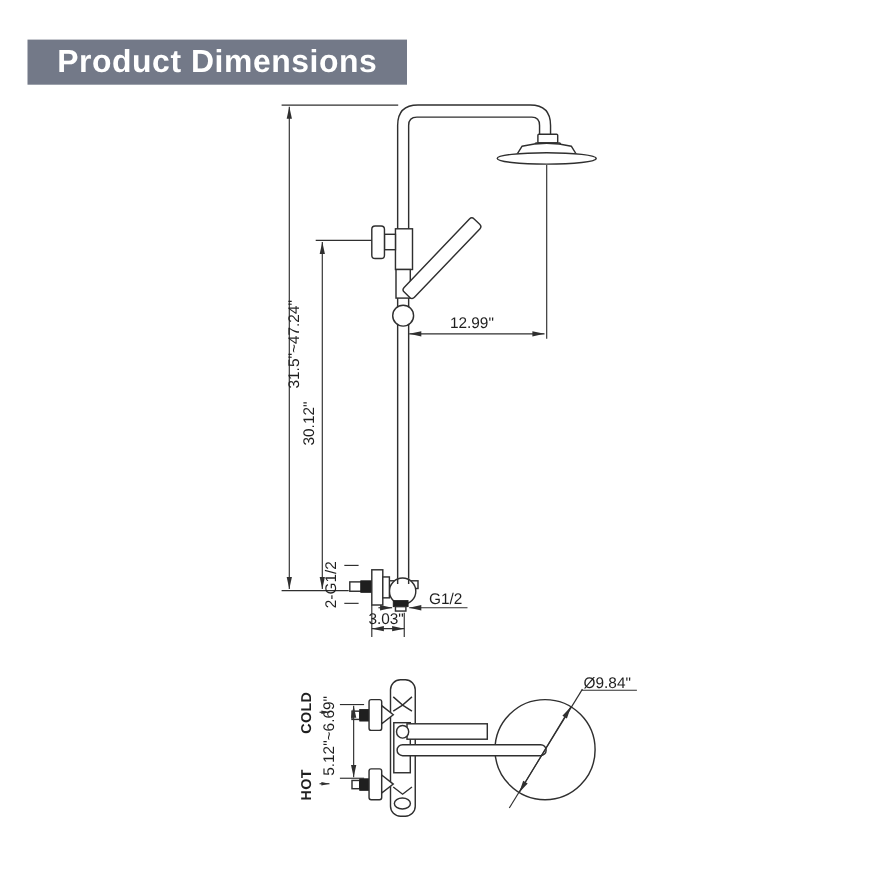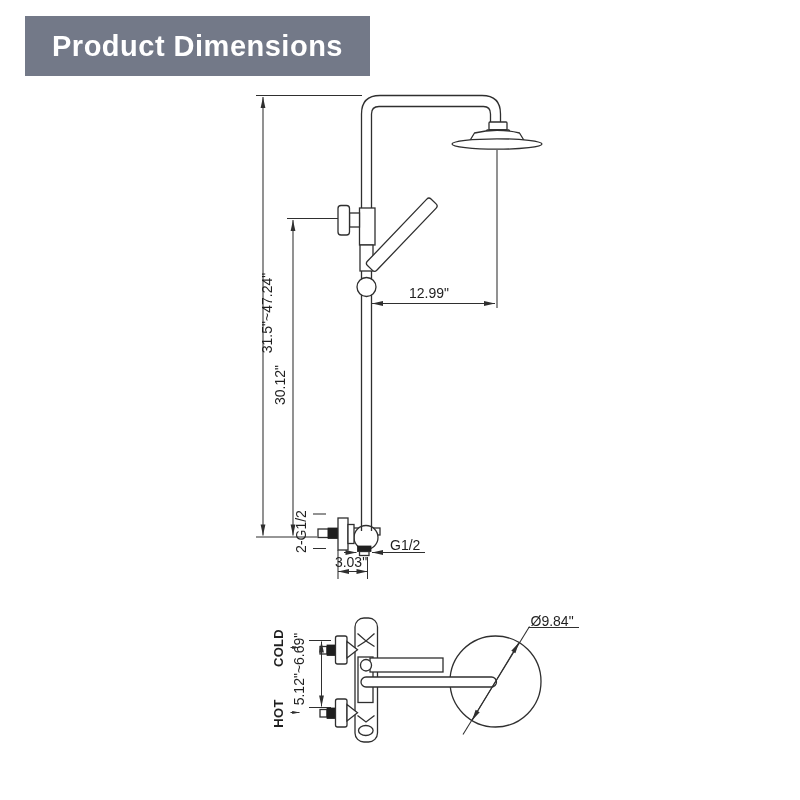--- a/index.html
+++ b/index.html
@@ -4,21 +4,21 @@
 <style>
   :root{
     --header-bg:#737988;
     --header-text:#ffffff;
     --line:#2f2f2f;
     --ink:#1f1f1f;
   }
   html,body{margin:0;padding:0;background:#ffffff;}
   .page{position:relative;width:800px;height:800px;background:#fff;overflow:hidden;
         font-family:"Liberation Sans",sans-serif;}
-  .hdr{position:absolute;left:25px;top:16px;width:345px;height:60px;
+  .hdr{position:absolute;left:25px;top:36px;width:345px;height:41px;
        background:var(--header-bg);color:var(--header-text);
        display:flex;align-items:center;justify-content:center;
        font-size:29px;font-weight:700;letter-spacing:.5px;}
   svg.diagram{position:absolute;left:0;top:0;color:var(--line);}
   svg .fix{fill:#ffffff;stroke:currentColor;stroke-width:1.3;}
   svg .fixn{fill:none;stroke:currentColor;stroke-width:1.3;}
   svg .blk{fill:var(--ink);stroke:var(--ink);stroke-width:.8;}
   svg .dim{fill:none;stroke:currentColor;stroke-width:1.05;}
   svg .lbl{fill:var(--ink);font-family:"Liberation Sans",sans-serif;font-size:14px;}
   svg .lblB{fill:var(--ink);font-family:"Liberation Sans",sans-serif;font-size:13px;font-weight:700;letter-spacing:.3px;}

